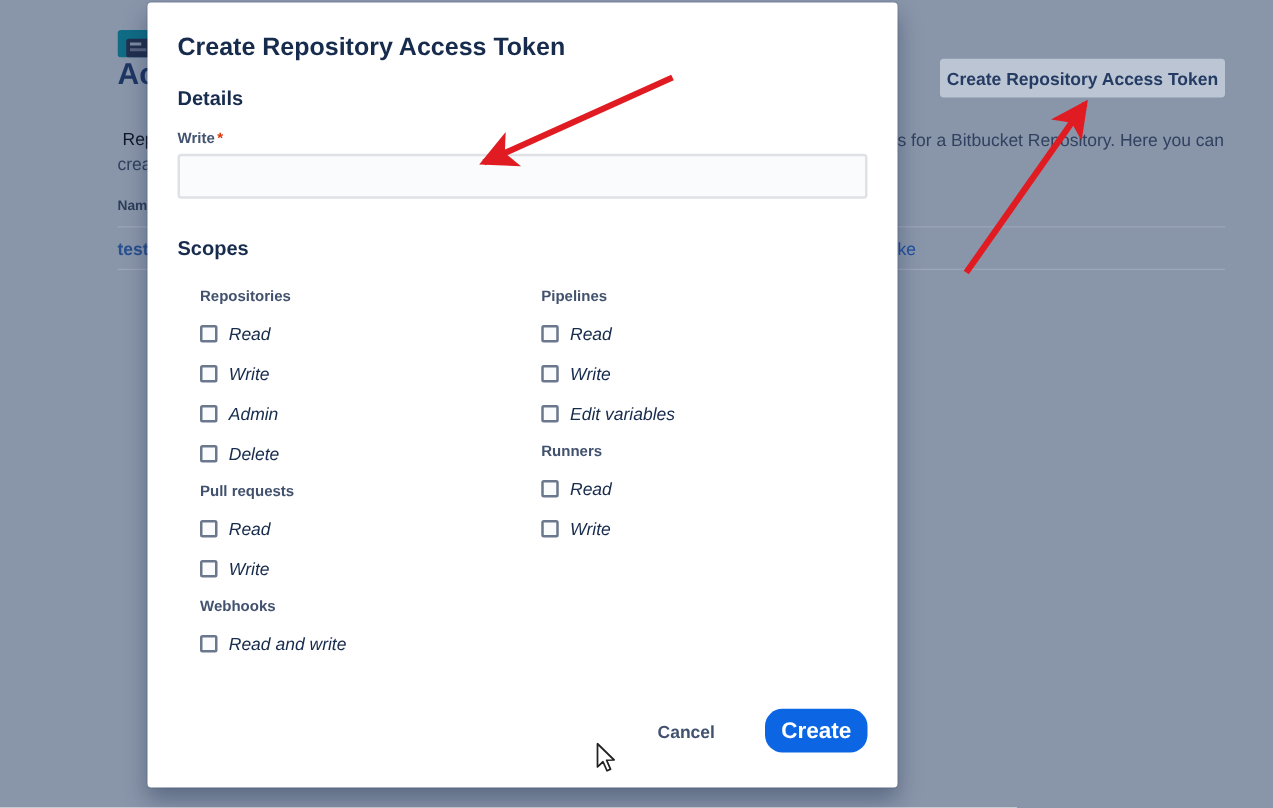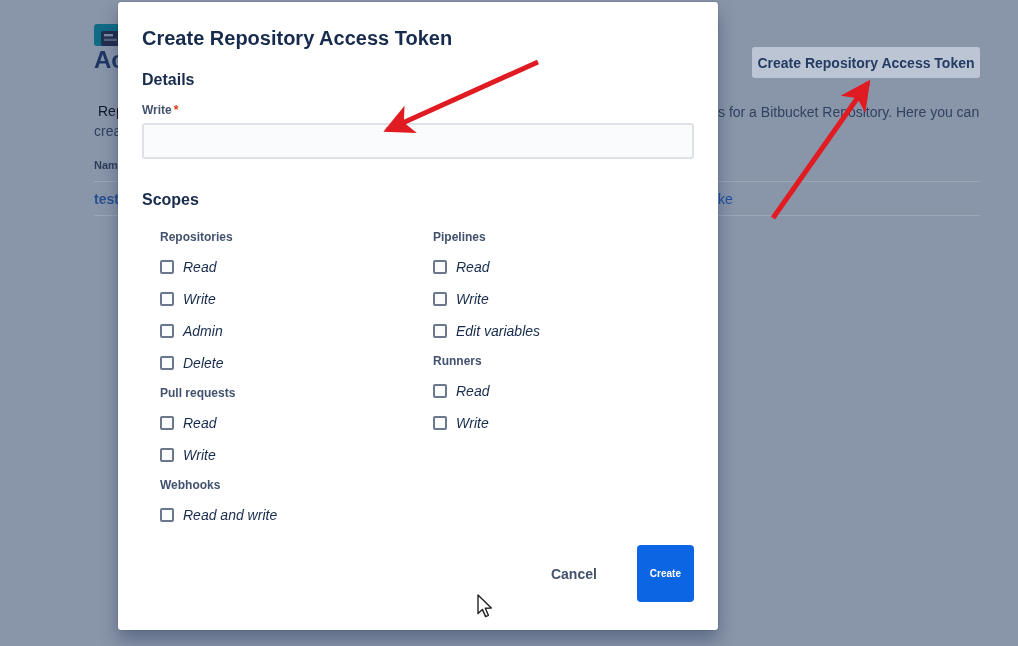--- a/index.html
+++ b/index.html
@@ -58,21 +58,21 @@
   .modal-footer {
     position:absolute; right:24px; bottom:28px;
     display:flex; align-items:center; gap:28px;
   }
   .cancel-btn {
     background:none; border:none; font-family:inherit;
     font-size:14px; font-weight:bold; color:#42526E; padding:6px 12px; cursor:pointer; border-radius:3px;
   }
   .create-btn {
     background:var(--create-blue,#0C66E4); border:none; font-family:inherit;
-    font-size:10px; font-weight:bold; color:#fff; padding:23px 13px; border-radius:4px; cursor:pointer;
+    font-size:18px; font-weight:bold; color:#fff; padding:7px 13px; border-radius:14px; cursor:pointer;
   }
 
   
   .annot { position:absolute; z-index:30; left:0; top:0; pointer-events:none; }
 </style>
 </head>
 <body>
 
 <svg class="bg-frag bg-icon" viewBox="0 0 26 22">
   <rect x="0" y="0" width="26" height="22" rx="3" fill="#106C85"></rect>

